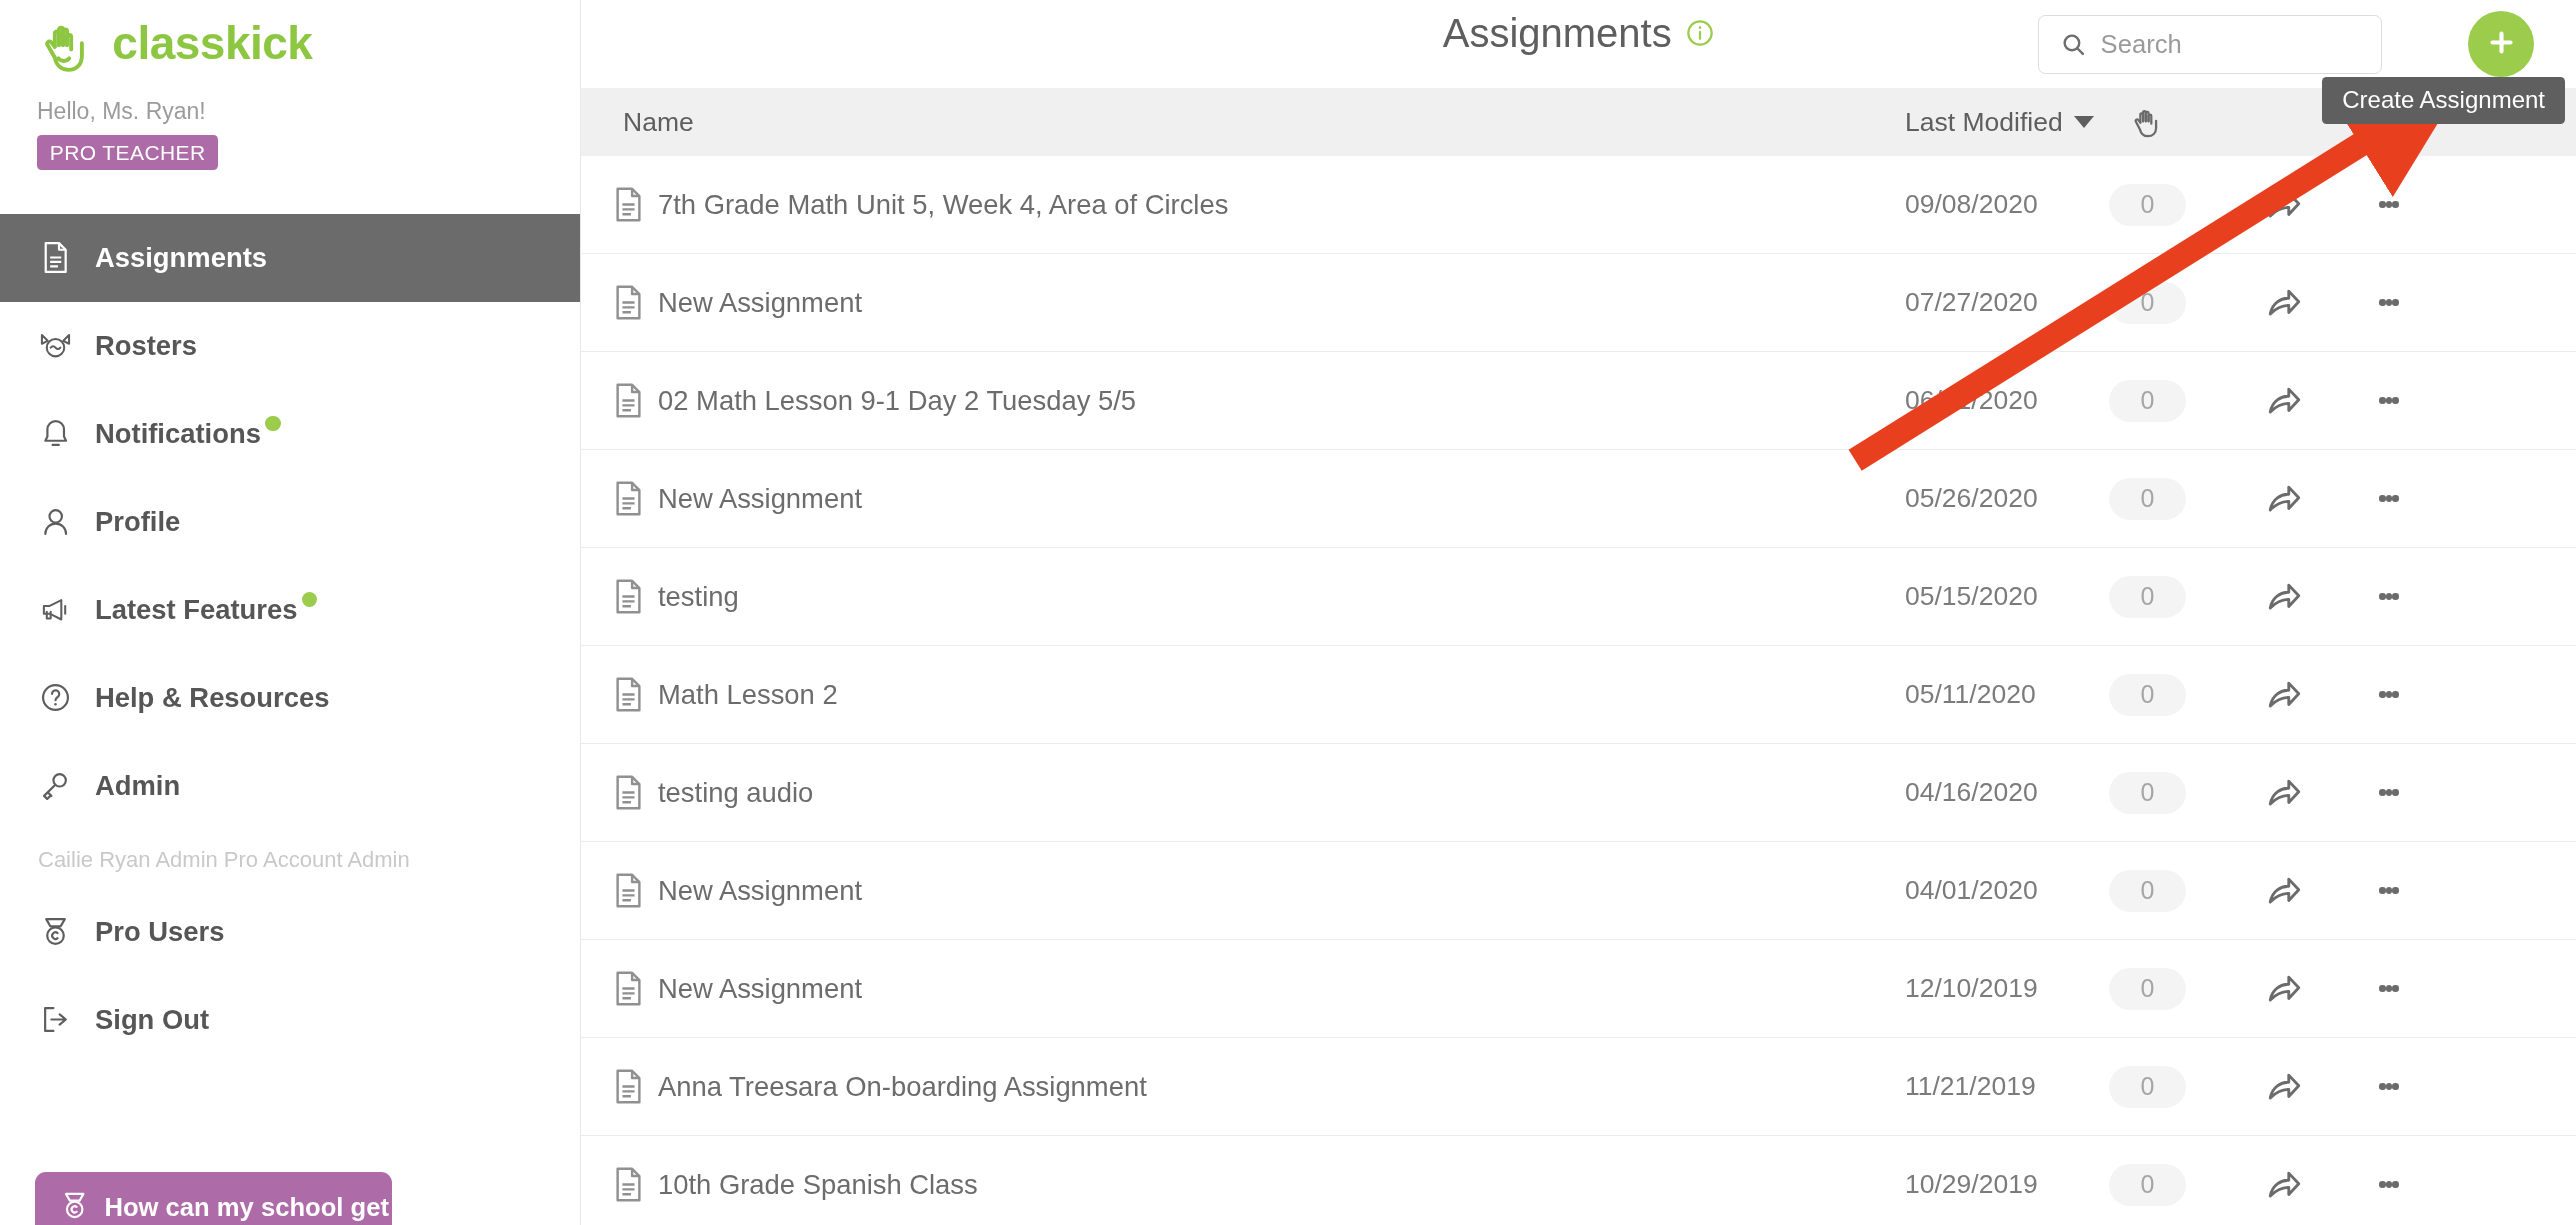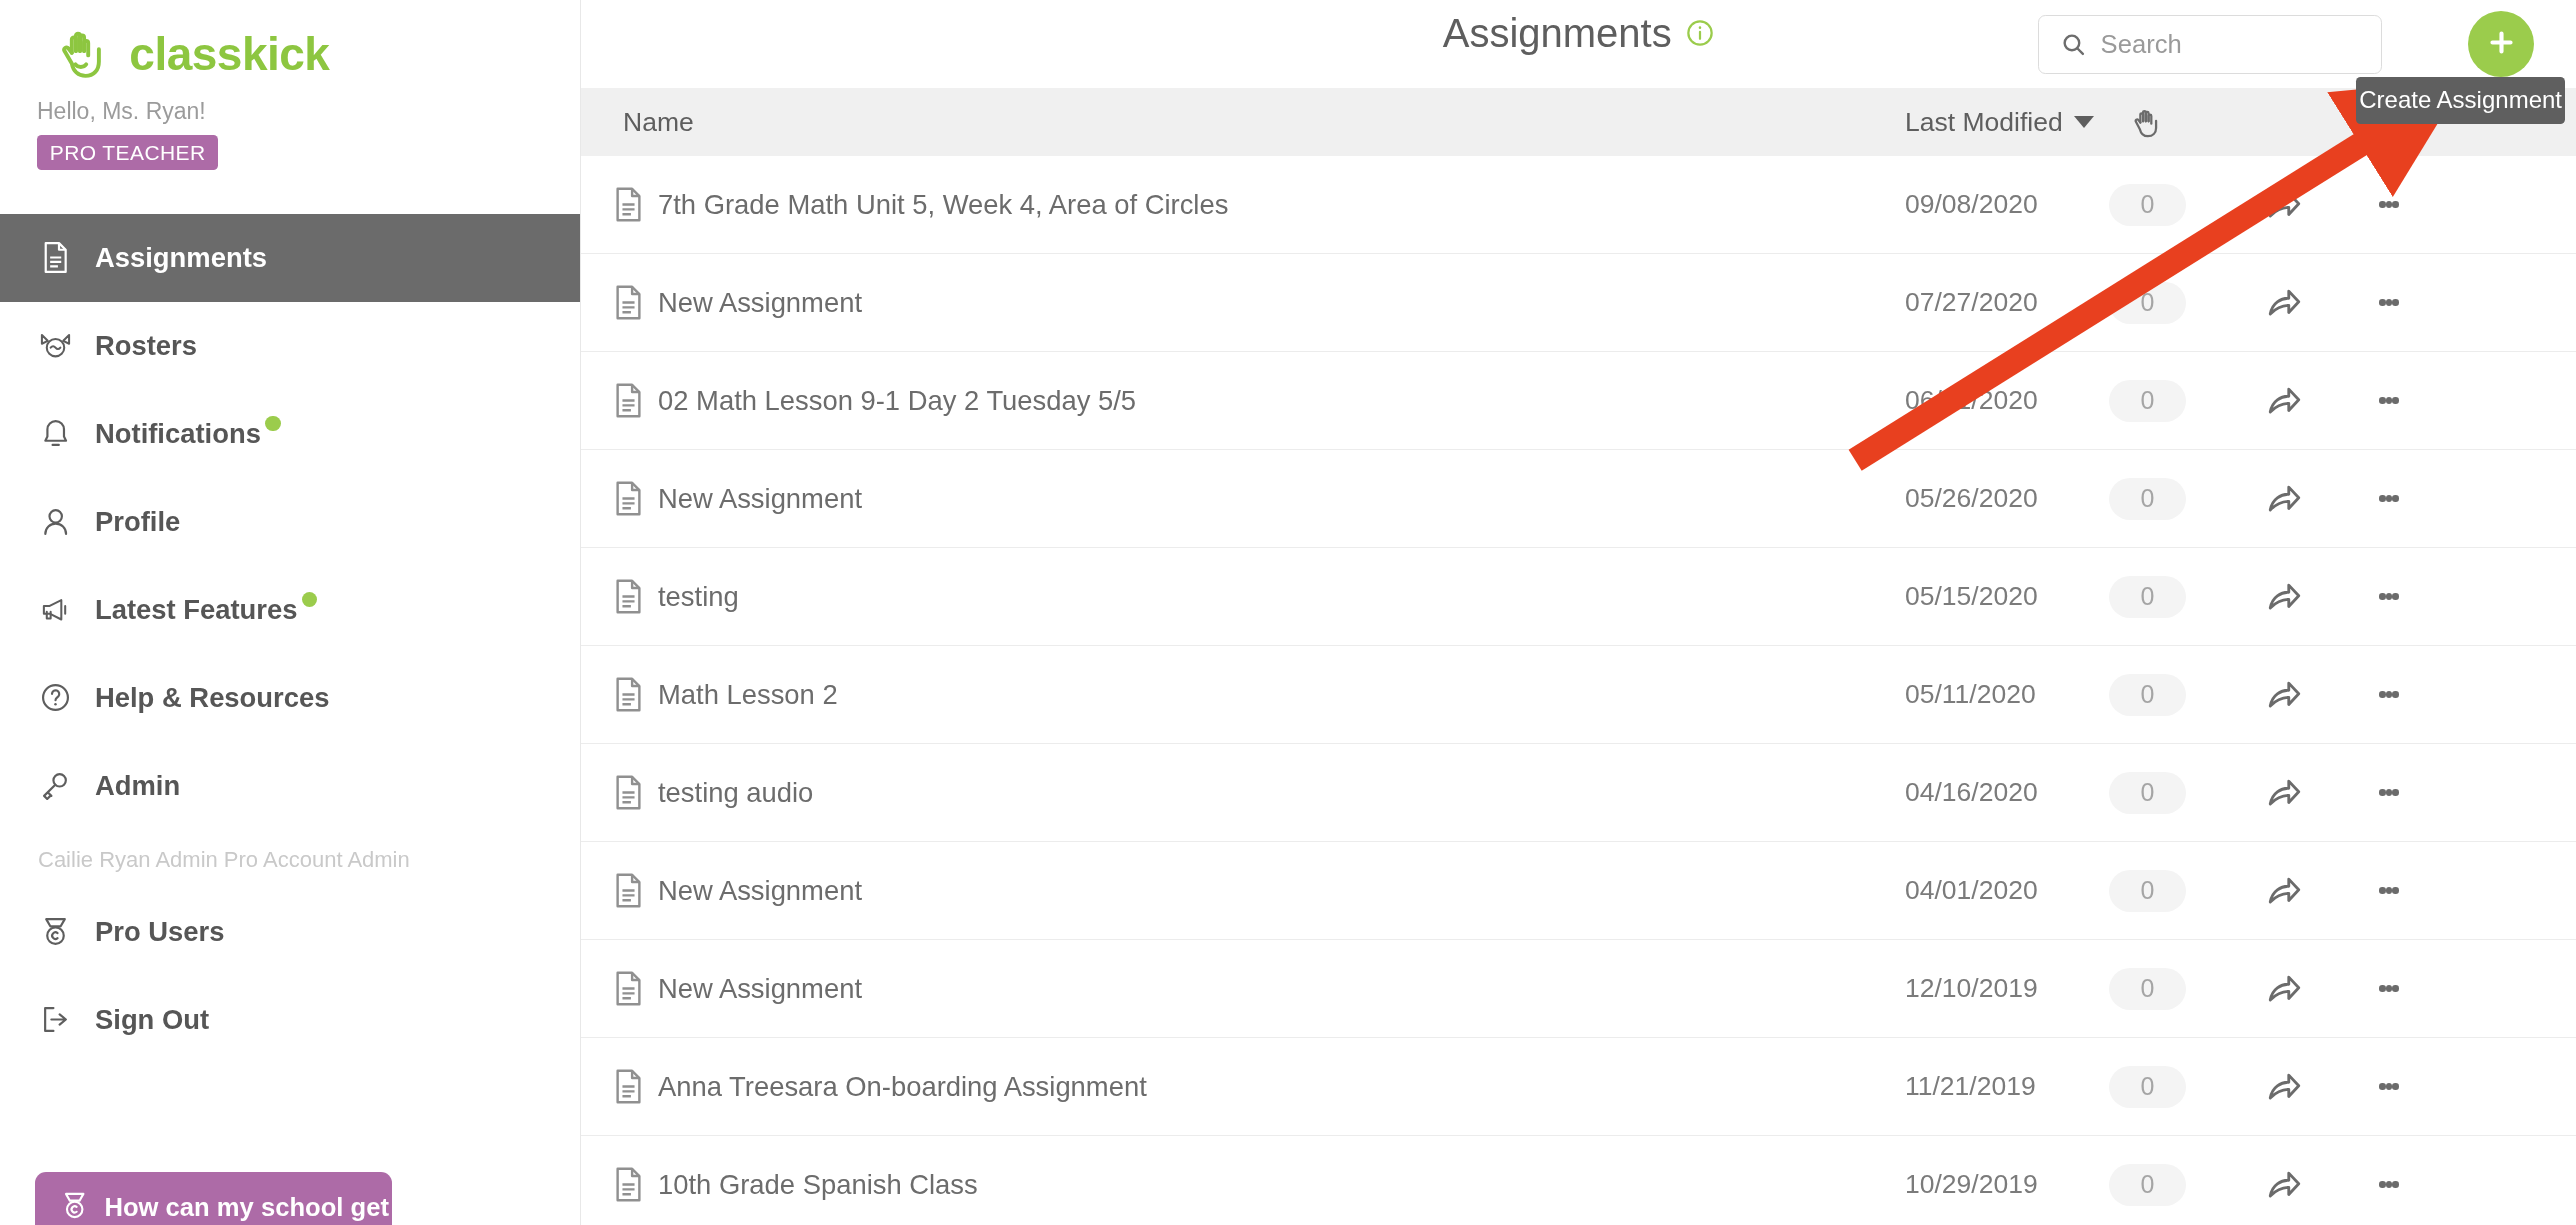--- a/index.html
+++ b/index.html
@@ -25,23 +25,23 @@
     position: relative;
     width: 580px;
     height: 1226px;
     background: #ffffff;
     flex: 0 0 580px;
     overflow: hidden;
   }
 
   .brand {
     display: flex;
-    align-items: center;
+    align-items: flex-start;
     gap: 18.3px;
-    padding: 20px 0 0 54px;
+    padding: 20px 0 0 37px;
     height: 88px;
   }
   .brand-logo { width: 57px; height: 57px; flex: 0 0 57px; }
   .brand-name {
     font-size: 46px;
     font-weight: 700;
     color: #8dc640;
     letter-spacing: -0.5px;
     line-height: 1;
   }
@@ -212,21 +212,21 @@
   }
   .create-btn svg { stroke: #ffffff; stroke-width: 3.4; }
 
   .tooltip {
     position: absolute;
     right: 11px;
     top: 77px;
     background: #5f5f5f;
     color: #ffffff;
     font-size: 24px;
-    padding: 11px 3px 12px;
+    padding: 11px 20px 12px;
     border-radius: 4.6px;
     white-space: nowrap;
     line-height: 1;
     z-index: 30;
   }
 
   
   .table-head {
     background: #f0f0f0;
     height: 68px;

